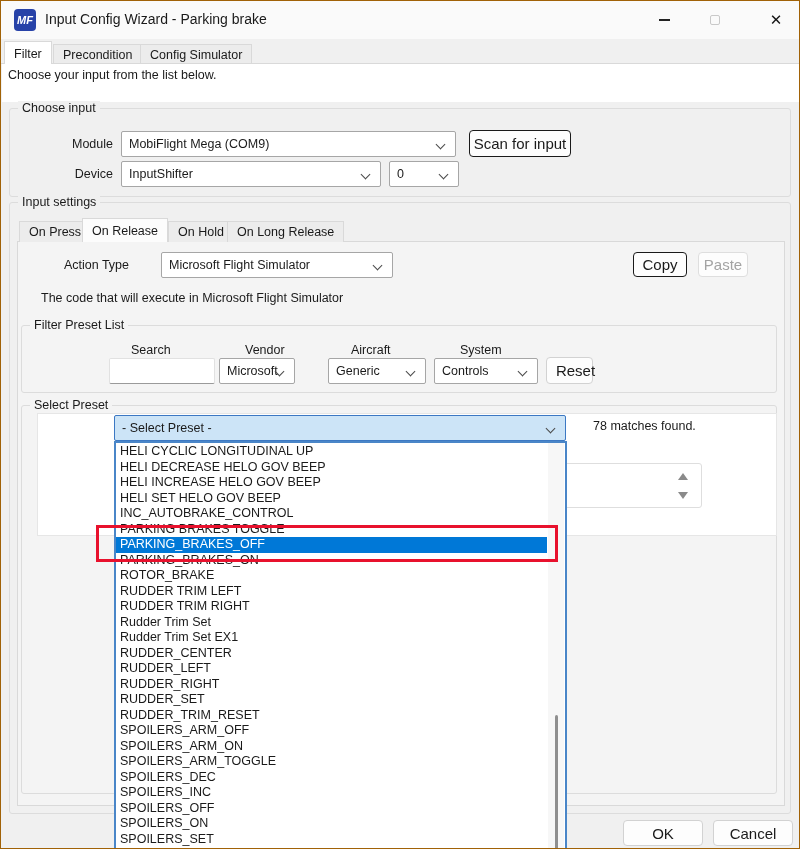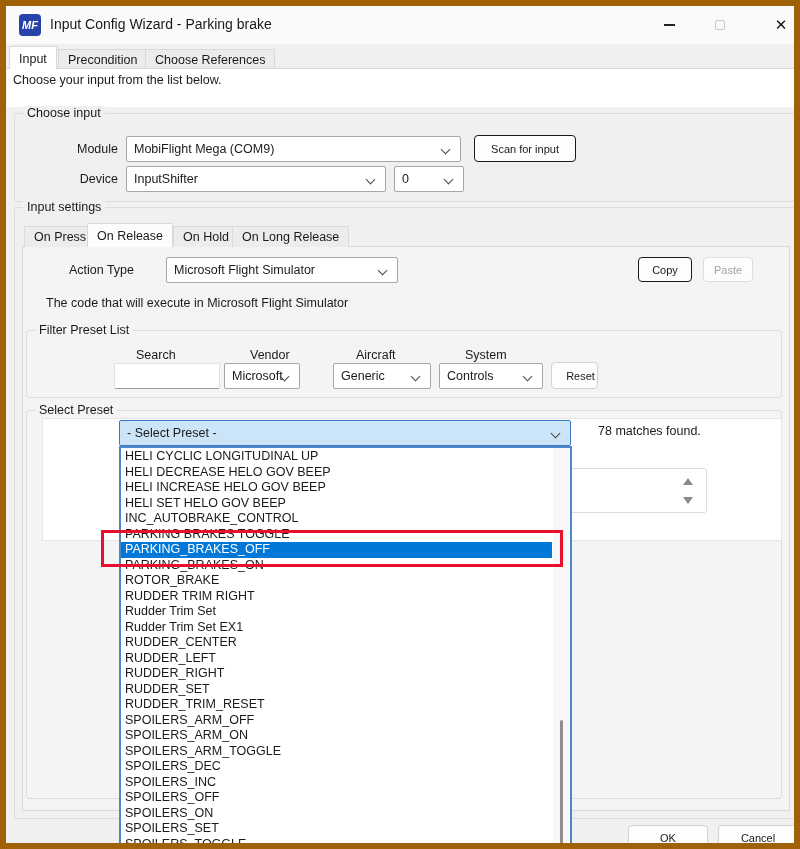--- a/index.html
+++ b/index.html
@@ -1,20 +1,20 @@
 <!DOCTYPE html>
 <html style="--selection: #0078d7; --annotation: #e8112d; --focus-fill: #cce4f7; --logo-blue: #2742a8;"><head>
 <meta charset="utf-8">
 <style>
   * { margin:0; padding:0; box-sizing:border-box; }
   html,body { background:#cfcfcf; }
   body { font-family:"Liberation Sans", sans-serif; color:#1a1a1a; }
   .window{
     position:relative; width:800px; height:849px; background:#f0f0f0;
-    border:6px solid #a16207; overflow:hidden; font-size:12.5px;
+    border:1px solid #a16207; overflow:hidden; font-size:12.5px;
   }
   
   .titlebar{ position:absolute; left:0; top:0; width:100%; height:38px; background:#fafafa; }
   .app-icon{ position:absolute; left:13px; top:8px; width:22px; height:22px; background:#2742a8;
     border-radius:4px; color:#fff; font-weight:bold; font-style:italic; font-size:11px;
     display:flex; align-items:center; justify-content:center; }
   .title-text{ position:absolute; left:44px; top:10px; font-size:14px; }
   .winbtn{ position:absolute; top:7px; width:30px; height:24px; display:flex; align-items:center; justify-content:center; }
   .minimize{ left:648px; } .minimize .bar{ width:11px; height:1.4px; background:#222; }
   .maximize{ left:699px; } .maximize .box{ width:10px; height:10px; border:1.4px solid #c9c9c9; border-radius:2px; }
@@ -34,21 +34,21 @@
   .label{ position:absolute; white-space:nowrap;margin-left:20px; }
   .r-label{ position:absolute; text-align:right; white-space:nowrap; }
   
   .combo{ position:absolute; background:#fff; border:1px solid #a6a6a6; border-radius:2px; height:26px; }
   .combo .combo-text{ position:absolute; left:7px; top:5px; white-space:nowrap; overflow:hidden; }
   .chevron{ position:absolute; right:11px; top:9px; width:7px; height:7px;
     border-right:1.5px solid #4a4a4a; border-bottom:1.5px solid #4a4a4a; transform:rotate(45deg); }
   .combo.focused{ background:var(--focus-fill); border:1px solid #3c78c3; }
   .textbox{ position:absolute; background:#fff; border:1px solid #e1e1e1; border-bottom:1px solid #9a9a9a; border-radius:2px; height:26px; font-family:inherit; font-size:12.5px; padding:0 6px; }
   .btn{ position:absolute; background:#fdfdfd; border:1px solid #d2d2d2; border-radius:4px;
-    font-family:inherit; font-size:11px; color:#1a1a1a; display:flex; align-items:center; justify-content:center; }
+    font-family:inherit; font-size:15px; color:#1a1a1a; display:flex; align-items:center; justify-content:center; }
   .btn.default{ border:1.5px solid #1a1a1a; }
   .btn.disabled{ color:#a3a3a3; border-color:#dedede; }
   
   .inner-page{ position:absolute; left:16px; top:240px; width:768px; height:565px;
     background:#f4f4f4; border:1px solid #d9d9d9; }
   .itab{ position:absolute; height:21px; padding:0 9px; line-height:21px; background:#ececec;
     border:1px solid #d9d9d9; border-bottom:none; z-index:2; }
   .itab.active{ height:24px; line-height:25px; background:#fcfcfc; z-index:3; }
   
   .white-panel{ position:absolute; background:#fff; border:1px solid #e6e6e6; }
@@ -83,23 +83,23 @@
       </div>
     <div class="winbtn maximize">
         <div class="box"></div>
       </div>
     <div class="winbtn closebtn">
         <span>✕</span>
       </div>
   </div>
 
   <div class="tabstrip">
-    <div class="tab active" style="left:3px;">Input</div>
+    <div class="tab active" style="left:3px;">Filter</div>
     <div class="tab" style="left:52px;">Precondition</div>
-    <div class="tab" style="left:139px;">Choose References</div>
+    <div class="tab" style="left:139px;">Config Simulator</div>
   </div>
   <div class="page-top"></div>
   <div class="white-strip"></div>
   <div class="instruction">Choose your input from the list below.</div>
 
   <div class="group" style="left:8px; top:107px; width:782px; height:89px;">
     <span class="legend">Choose input</span>
   </div>
   <div class="r-label" style="left:62px; top:136px; width:50px;">Module</div>
   <div class="combo" style="left:120px; top:130px; width:335px;">
@@ -180,20 +180,21 @@
     <div class="items">
         <div class="row">HELI CYCLIC LONGITUDINAL UP</div>
         <div class="row">HELI DECREASE HELO GOV BEEP</div>
         <div class="row">HELI INCREASE HELO GOV BEEP</div>
         <div class="row">HELI SET HELO GOV BEEP</div>
         <div class="row">INC_AUTOBRAKE_CONTROL</div>
         <div class="row">PARKING BRAKES TOGGLE</div>
         <div class="row sel">PARKING_BRAKES_OFF</div>
         <div class="row">PARKING_BRAKES_ON</div>
         <div class="row">ROTOR_BRAKE</div>
+        <div class="row">RUDDER TRIM LEFT</div>
         <div class="row">RUDDER TRIM RIGHT</div>
         <div class="row">Rudder Trim Set</div>
         <div class="row">Rudder Trim Set EX1</div>
         <div class="row">RUDDER_CENTER</div>
         <div class="row">RUDDER_LEFT</div>
         <div class="row">RUDDER_RIGHT</div>
         <div class="row">RUDDER_SET</div>
         <div class="row">RUDDER_TRIM_RESET</div>
         <div class="row">SPOILERS_ARM_OFF</div>
         <div class="row">SPOILERS_ARM_ON</div>

